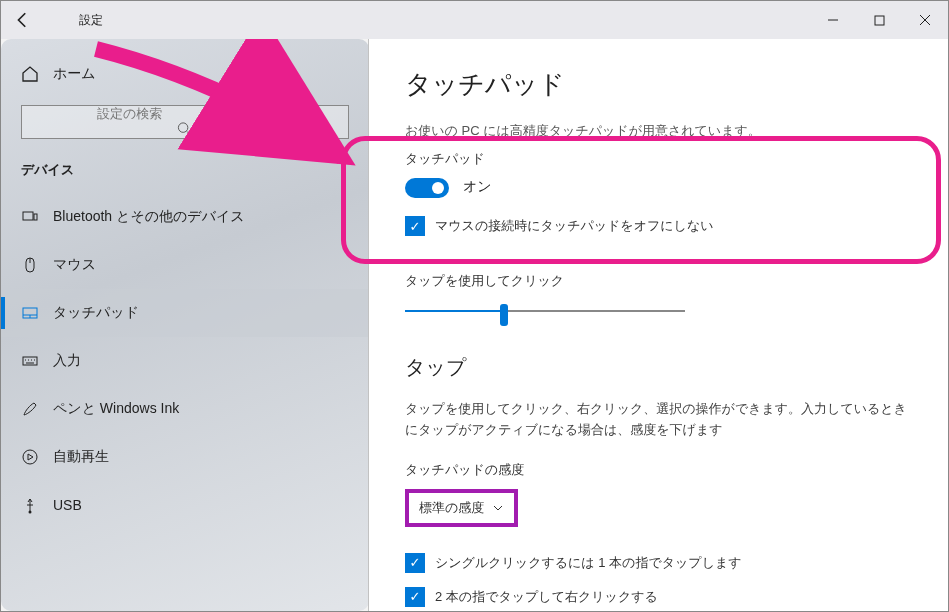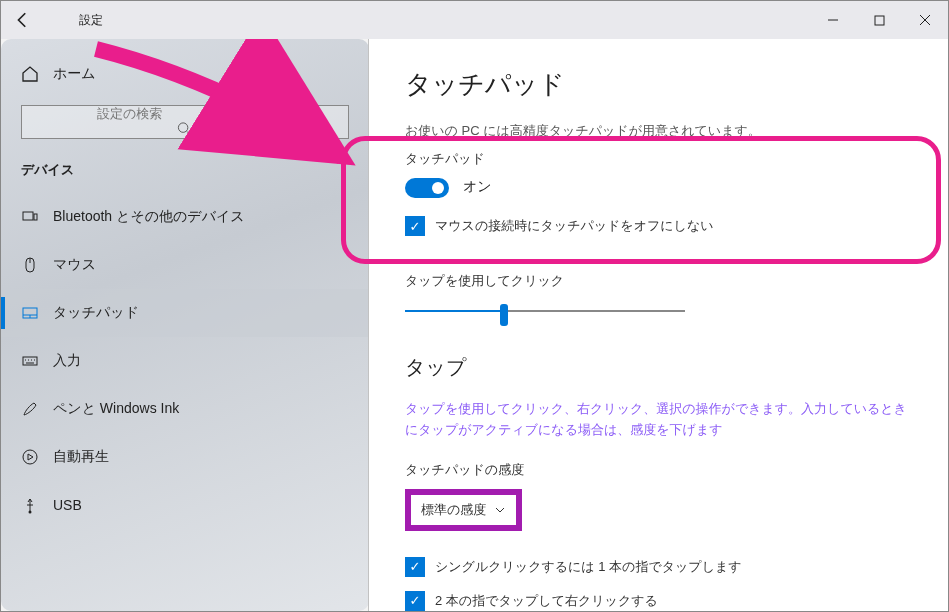--- a/index.html
+++ b/index.html
@@ -30,22 +30,22 @@
 .toggle-label { font-size:14px; color:#222; }
 .check-row { display:flex; align-items:center; gap:10px; margin-bottom:14px; }
 .checkbox { width:20px; height:20px; background:#0078d7; display:flex; align-items:center; justify-content:center; color:#fff; font-size:13px; }
 .check-label { font-size:13px; color:#333; }
 .section-gap { height:22px; }
 .slider { width:280px; height:24px; position:relative; margin-bottom:30px; }
 .slider-track { position:absolute; top:10px; left:0; right:0; height:2px; background:#888; }
 .slider-fill { position:absolute; top:10px; left:0; width:35%; height:2px; background:#0078d7; }
 .slider-thumb { position:absolute; top:4px; left:34%; width:8px; height:22px; background:#0078d7; border-radius:3px;}
 h2 { font-size:20px; font-weight:400; color:#222; margin-bottom:18px; }
-.sub { font-size:13px; color:#8b5cf6; line-height:1.6; margin-bottom:20px; }
-.select { display:inline-flex; align-items:center; border:6px solid #a21caf; padding:6px 10px; gap:8px; font-size:13px; color:#333; margin-bottom:26px; }
+.sub { font-size:13px; color:#404040; line-height:1.6; margin-bottom:20px; }
+.select { display:inline-flex; align-items:center; border:4px solid #a21caf; padding:6px 10px; gap:8px; font-size:13px; color:#333; margin-bottom:26px; }
 .highlight { position:absolute; border:5px solid #e91e8c; border-radius:24px; pointer-events:none; }
 .arrow { position:absolute; pointer-events:none; }
 </style>
 </head>
 <body>
 
 <div class="titlebar">
   <div class="back">
     <svg class="icon" viewBox="0 0 16 16">
         <path d="M10 2 4 8l6 6" stroke="#222" stroke-width="1.5" fill="none"></path>

